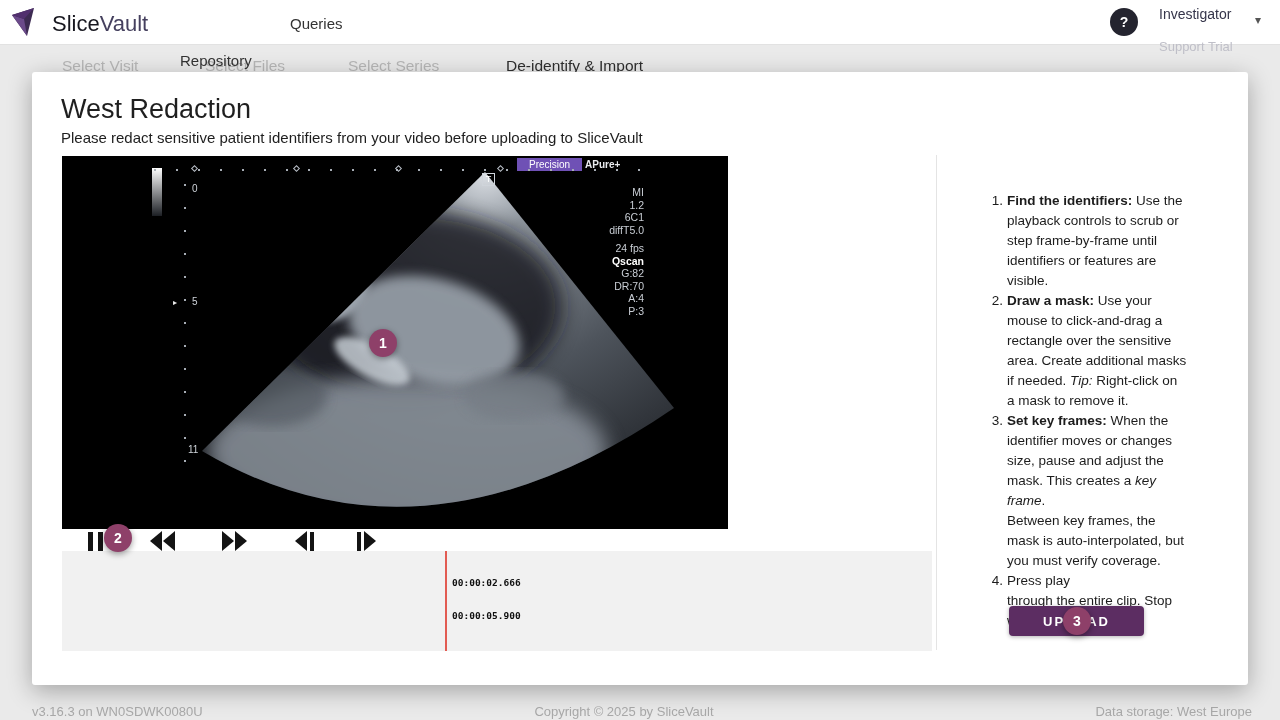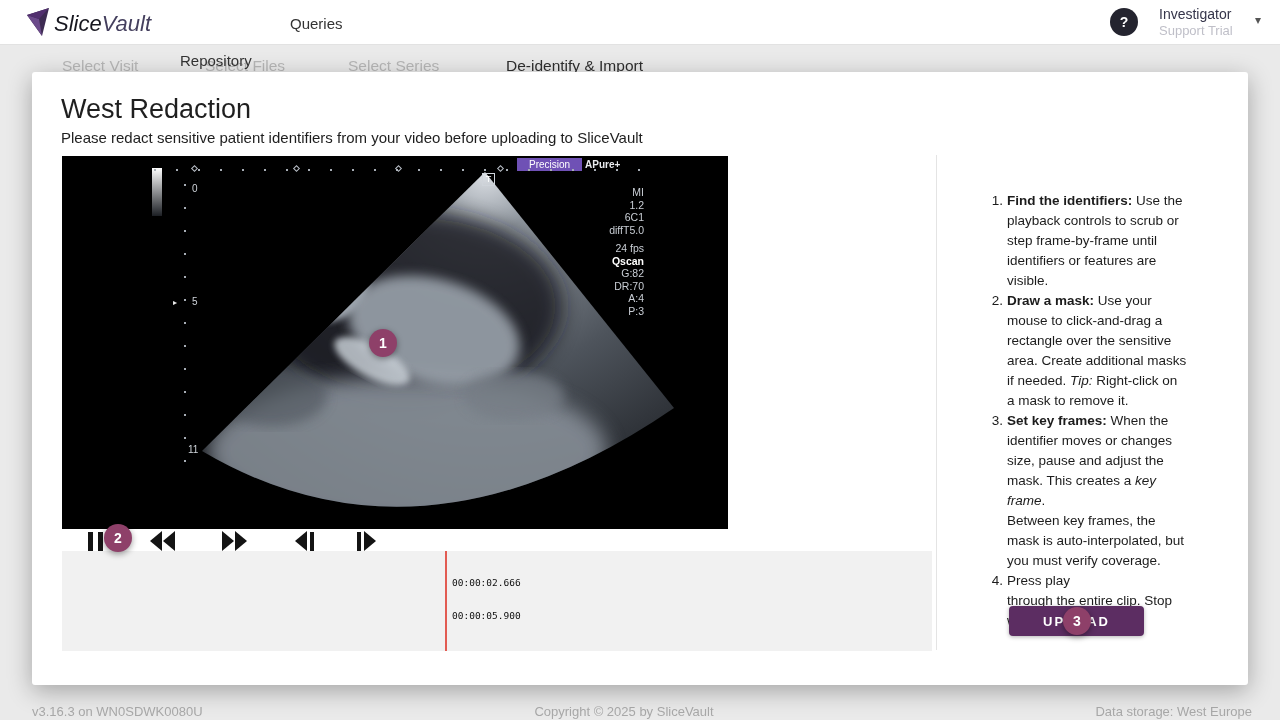--- a/index.html
+++ b/index.html
@@ -3,31 +3,31 @@
 <meta charset="utf-8">
 <style>
   * { box-sizing: border-box; }
   html,body { margin:0; padding:0; }
   body {
     width:1280px; height:720px; position:relative; overflow:hidden;
     background:#eaeaea; font-family:"Liberation Sans", sans-serif;
   }
   
   .header { position:absolute; top:0; left:0; width:1280px; height:45px; background:#fff; border-bottom:1px solid #e2e2e2; z-index:5; }
-  .brand { position:absolute; left:25px; top:6px; display:flex; align-items:center; gap:3px; cursor:pointer;font-style:italic; }
+  .brand { position:absolute; left:10px; top:6px; display:flex; align-items:center; gap:16px; cursor:pointer; }
   .brand-text { font-size:22px; font-weight:500; color:#17171f; }
   .brand-text .vault { color:#45405e; }
   .nav-item { position:absolute; top:15px; font-size:15px; color:#333; cursor:pointer; }
   .nav-repo { left:180px;margin-top:37px; } .nav-queries { left:290px; }
   .help-btn { position:absolute; left:1110px; top:8px; width:28px; height:28px; border-radius:50%;
     background:#24242f; color:#fff; font-size:14px; font-weight:bold;
     display:flex; align-items:center; justify-content:center; cursor:pointer; }
   .user-menu { position:absolute; left:1159px; top:6px; cursor:pointer; }
   .user-name { font-size:14px; color:#35354a; }
-  .user-plan { font-size:13px; color:#bfbfc8; margin-top:1px; }
+  .user-plan { font-size:13px; color:#bfbfc8; margin-top:17px; }
   .user-chevron { position:absolute; left:1255px; top:13px; font-size:12px; color:#555; cursor:pointer; }
   
   .stepper-step { position:absolute; top:57px; font-size:15.5px; color:#b7b7b7; cursor:pointer; z-index:1; }
   .stepper-step.active { color:#2e2e2e; }
   .step-1 { left:62px; } .step-2 { left:205px; } .step-3 { left:348px; } .step-4 { left:506px; }
   
   .modal { position:absolute; left:32px; top:72px; width:1216px; height:613px; background:#fff;
     border-radius:3px; box-shadow:0 6px 24px rgba(0,0,0,.3); z-index:10; }
   .modal-title { position:absolute; left:29px; top:22px; font-size:27px; color:#1f1f1f; }
   .modal-subtitle { position:absolute; left:29px; top:57px; font-size:15px; color:#1e1e1e; }
@@ -63,21 +63,21 @@
   .ctrl-pause { left:56px; gap:5px; }
   .ctrl-rew { left:118px; gap:1px; }
   .ctrl-ff { left:190px; gap:1px; }
   .ctrl-stepb { left:263px; gap:3px; }
   .ctrl-stepf { left:325px; gap:3px; }
   .pbar { width:5px; height:19px; background:#141414; }
   .sbar { width:4px; height:19px; background:#141414; }
   .tri-l { width:0; height:0; border-top:10px solid transparent; border-bottom:10px solid transparent; border-right:12px solid #141414; }
   .tri-r { width:0; height:0; border-top:10px solid transparent; border-bottom:10px solid transparent; border-left:12px solid #141414; }
   
-  .timeline { position:absolute; left:30px; top:479px; width:870px; height:100px; background:#f1f1f1; cursor:pointer; }
+  .timeline { position:absolute; left:30px; top:479px; width:870px; height:100px; background:#f1f1f1; cursor:pointer;font-weight:bold; }
   .playhead { position:absolute; left:383px; top:0; width:2px; height:100px; background:#e25b52; cursor:ew-resize; }
   .time-box { position:absolute; left:390px; top:4px; font-family:"DejaVu Sans Mono", monospace;
     font-size:9.5px; line-height:11px; color:#101010; white-space:pre; }
   
   .divider { position:absolute; left:904px; top:83px; width:1px; height:495px; background:#e4e4e4; }
   .instructions { position:absolute; left:953px; top:119px; width:214px; height:475px; overflow:hidden;
     font-size:13.5px; line-height:20px; color:#1c1c1c; }
   .ins-item { display:flex; }
   .ins-num { flex:0 0 18px; text-align:right; margin-right:4px; }
   .ins-body { width:181px; }

